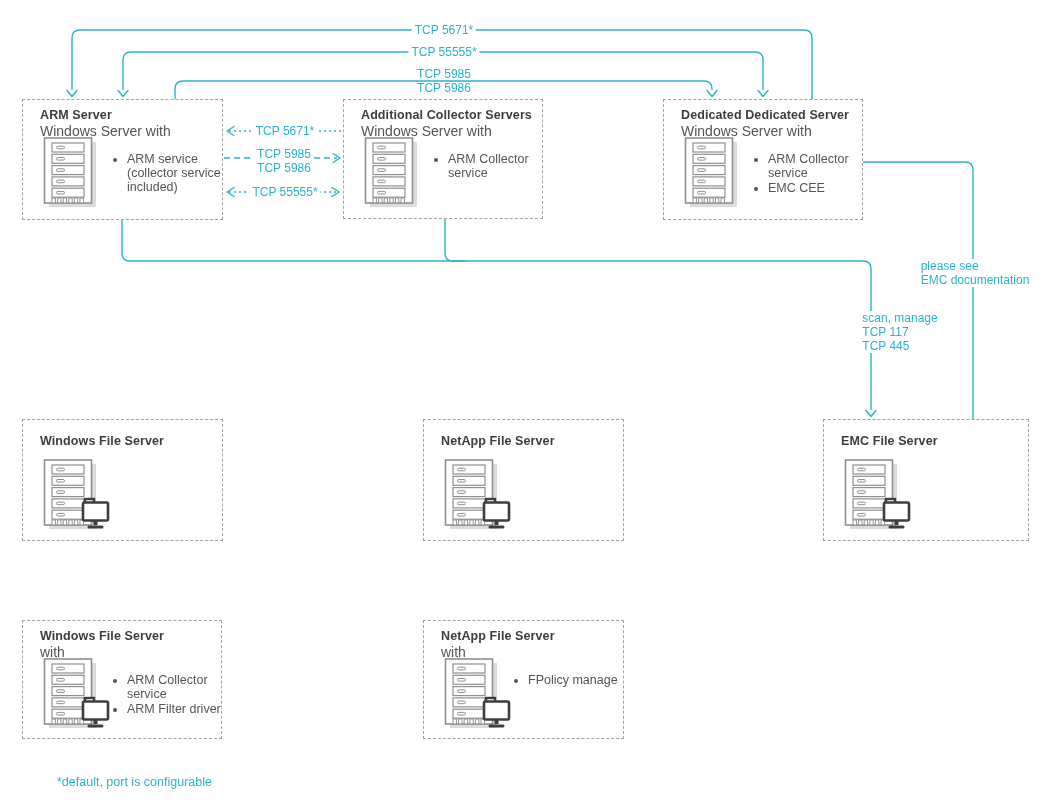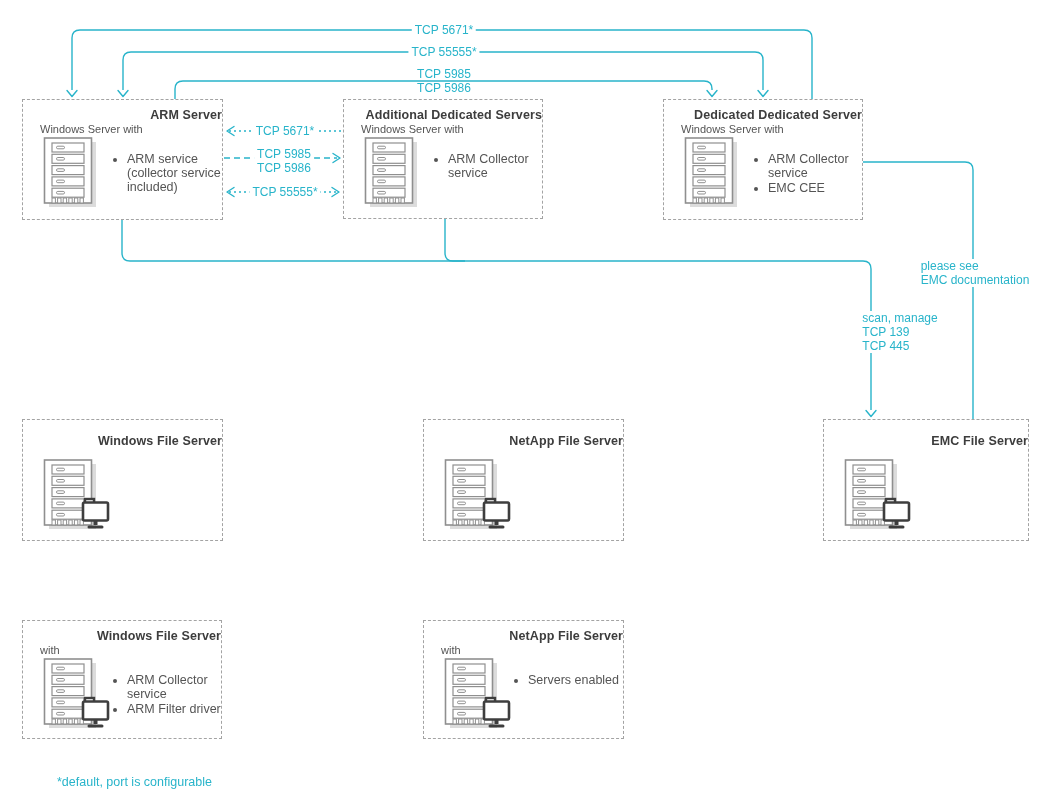--- a/index.html
+++ b/index.html
@@ -17,24 +17,23 @@
   #wires path{stroke:var(--accent);fill:none;stroke-width:1.4;stroke-linejoin:round;}
   #wires path.arrowhead{stroke-linecap:round;}
 
   .node{
     position:absolute;border:1px dashed var(--box_border);background:#fff;z-index:1;
     box-sizing:border-box;
   }
   .node-title{
     margin:8px 0 0 17px;font-size:12.5px;font-weight:bold;color:var(--title_text);
     letter-spacing:.1px;
-    text-align:right;
   }
   .node--plain .node-title{margin-top:14px;}
-  .node-sub{margin:1px 0 0 17px;font-size:11px;color:var(--body_text);}
+  .node-sub{margin:1px 0 0 17px;font-size:14px;color:var(--body_text);}
   .node-sub:empty{display:none;}
   .icon{position:absolute;left:20px;top:37px;width:80px;height:80px;}
   .node--plain .icon{top:39px;}
   .bullets{
     position:absolute;left:82px;top:44px;width:116px;margin:8px;padding:0 0 0 14px;
     font-size:12.5px;line-height:14px;color:var(--body_text);
   }
   .bullets li{margin:0 0 1px 0;}
   .bullets:empty{display:none;}
 
@@ -106,21 +105,21 @@
           <rect x="25.799999999999997" y="61" width="3.4" height="5" fill="#fff" stroke="#8f8f8f" stroke-width="1"></rect>
           <rect x="31.4" y="61" width="3.4" height="5" fill="#fff" stroke="#8f8f8f" stroke-width="1"></rect>
           <rect x="37" y="61" width="3.4" height="5" fill="#fff" stroke="#8f8f8f" stroke-width="1"></rect>
         </svg></span>
     <ul class="bullets">
         <li>ARM service (collector service included)</li>
       </ul>
   </div>
 
   <div class="node" style="left:343px;top:99px;width:200px;height:120px">
-    <div class="node-title">Additional Dedicated Servers</div>
+    <div class="node-title">Additional Collector Servers</div>
     <div class="node-sub">Windows Server with</div>
     <span class="icon"><svg viewBox="0 0 80 80" width="80" height="80">
           <rect x="6" y="5" width="47" height="65" fill="#dcdcdc"></rect>
           <rect x="1.5" y="1" width="47" height="65" fill="#fff" stroke="#8f8f8f" stroke-width="1.6"></rect>
           <rect x="9" y="6" width="32" height="9" fill="#fff" stroke="#8f8f8f" stroke-width="1.2"></rect>
           <rect x="13.5" y="9.2" width="8" height="2.6" rx="1.3" fill="none" stroke="#8f8f8f" stroke-width="1"></rect>
           <rect x="9" y="17.3" width="32" height="9" fill="#fff" stroke="#8f8f8f" stroke-width="1.2"></rect>
           <rect x="13.5" y="20.5" width="8" height="2.6" rx="1.3" fill="none" stroke="#8f8f8f" stroke-width="1"></rect>
           <rect x="9" y="28.6" width="32" height="9" fill="#fff" stroke="#8f8f8f" stroke-width="1.2"></rect>
           <rect x="13.5" y="31.8" width="8" height="2.6" rx="1.3" fill="none" stroke="#8f8f8f" stroke-width="1"></rect>
@@ -307,21 +306,21 @@
           <rect x="20.2" y="61" width="3.4" height="5" fill="#fff" stroke="#8f8f8f" stroke-width="1"></rect>
           <rect x="25.799999999999997" y="61" width="3.4" height="5" fill="#fff" stroke="#8f8f8f" stroke-width="1"></rect>
           <rect x="31.4" y="61" width="3.4" height="5" fill="#fff" stroke="#8f8f8f" stroke-width="1"></rect>
           <rect x="37" y="61" width="3.4" height="5" fill="#fff" stroke="#8f8f8f" stroke-width="1"></rect>
           <rect x="42" y="40" width="9" height="6" fill="#fff" stroke="#3e3e3e" stroke-width="2.4"></rect>
           <rect x="40" y="43.5" width="25" height="18" rx="1.5" fill="#fff" stroke="#3e3e3e" stroke-width="2.6"></rect>
           <rect x="50.5" y="61.5" width="4" height="4.5" fill="#3e3e3e"></rect>
           <path d="M46,68 h13" stroke="#3e3e3e" stroke-width="3" stroke-linecap="round"></path>
         </svg></span>
     <ul class="bullets">
-        <li>Servers enabled</li>
+        <li>FPolicy manage</li>
       </ul>
   </div>
 
   <div class="wire-label bg" style="left:444px;top:23px">TCP 5671*</div>
 
   <div class="wire-label bg" style="left:444px;top:45px">TCP 55555*</div>
 
   <div class="wire-label" style="left:444px;top:67px">
     <span>TCP 5985</span>
     <span>TCP 5986</span>
@@ -331,21 +330,21 @@
 
   <div class="wire-label bg" style="left:284px;top:147px">
     <span>TCP 5985</span>
     <span>TCP 5986</span>
   </div>
 
   <div class="wire-label bg" style="left:285px;top:185px">TCP 55555*</div>
 
   <div class="wire-label bg" style="left:900px;top:311px">
     <span>scan, manage</span>
-    <span>TCP 139</span>
+    <span>TCP 117</span>
     <span>TCP 445</span>
   </div>
 
   <div class="wire-label bg" style="left:975px;top:259px">
     <span>please see</span>
     <span>EMC documentation</span>
   </div>
 
   <div class="footnote">*default, port is configurable</div>
 

